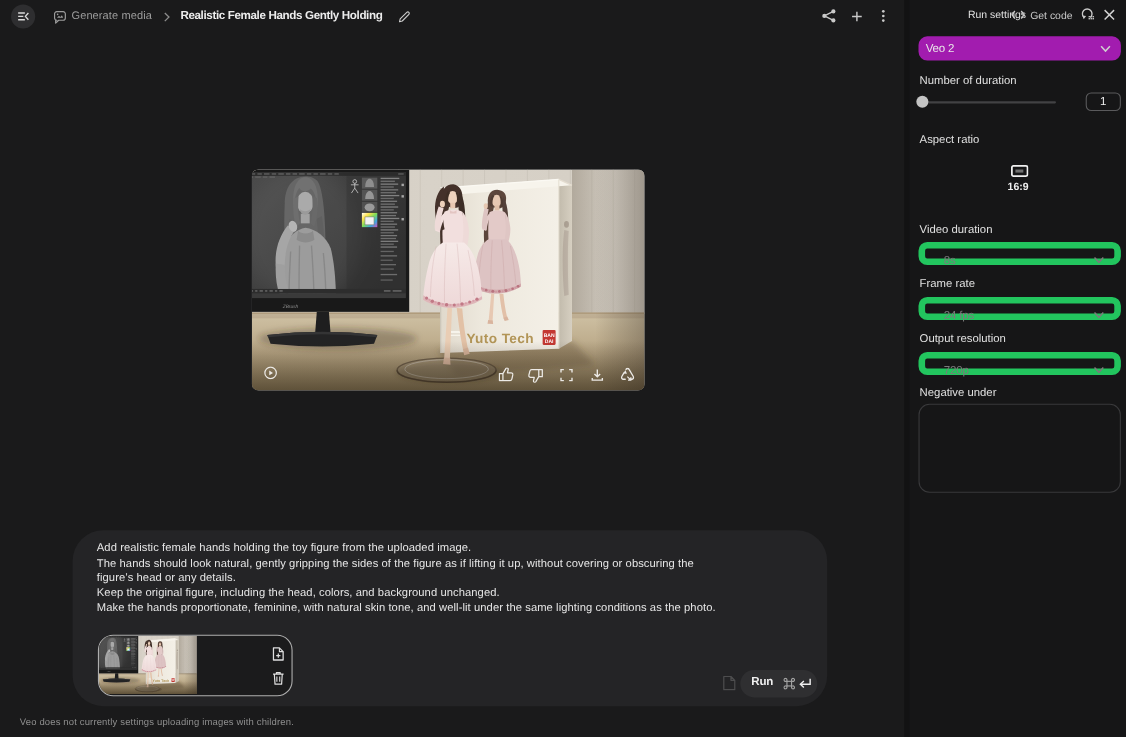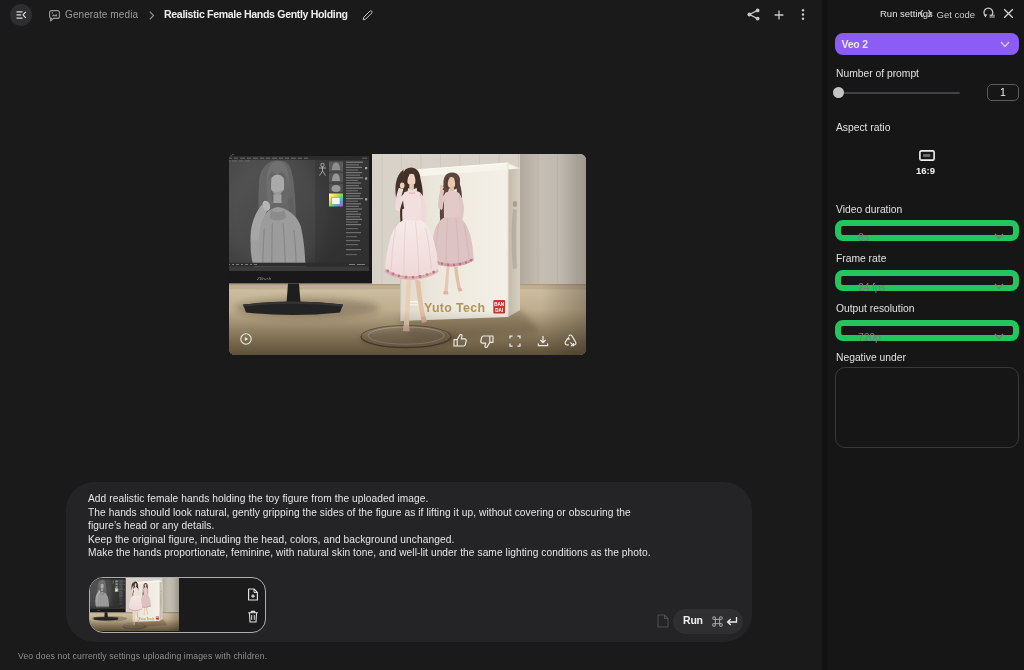--- a/index.html
+++ b/index.html
@@ -88,28 +88,28 @@
           <rect x="10.2" y="7.6" width="1.4" height="1.2"></rect>
           <rect x="6.6" y="9.4" width="1.4" height="1.2"></rect>
           <rect x="8.4" y="9.4" width="1.4" height="1.2"></rect>
           <rect x="10.2" y="9.4" width="1.4" height="1.2"></rect>
         </g>
     </svg>
     <svg class="abs" style="left:176px;top:8px;" width="11" height="11" viewBox="0 0 11 11">
       <path d="M1.2 1.2 L9.8 9.8 M9.8 1.2 L1.2 9.8" stroke="#d3d3d3" stroke-width="1.3"></path>
     </svg>
 
-    <div class="abs" style="left:8px;top:33px;width:184px;height:22px;border-radius:8px;background:#8b5cf6;font-weight:bold;">
+    <div class="abs" style="left:8px;top:33px;width:184px;height:22px;border-radius:8px;background:#a21caf;">
       <div class="abs" style="left:6.5px;top:4.5px;font-size:10.5px;color:#e8e8e8;letter-spacing:-0.2px;">Veo 2</div>
       <svg class="abs" style="right:9px;top:8px;" width="10" height="7" viewBox="0 0 10 7">
         <path d="M1 1 L5 5.4 L9 1" stroke="#cfcfcf" stroke-width="1.4" fill="none"></path>
       </svg>
     </div>
 
-    <div class="rlabel" style="top:68px;">Number of prompt</div>
+    <div class="rlabel" style="top:68px;">Number of duration</div>
 
     <div class="abs" style="left:10px;top:91.5px;width:123px;height:2px;background:#424244;border-radius:1px;"></div>
     <div class="abs" style="left:5.5px;top:87px;width:11px;height:11px;border-radius:50%;background:#c4c4c4;"></div>
     <div class="abs" style="left:160px;top:84px;width:32px;height:17px;border:1px solid #5a5a5c;border-radius:5px;color:#efefef;font-size:10.5px;line-height:15px;text-align:center;">1</div>
 
     <div class="rlabel" style="top:122px;">Aspect ratio</div>
     <svg class="abs" style="left:92px;top:150px;" width="16" height="11" viewBox="0 0 16 11">
       <rect x="0.9" y="0.9" width="14.2" height="9.2" rx="1.4" stroke="#f0f0f0" stroke-width="1.6" fill="none"></rect>
       <rect x="4.1" y="4.1" width="7.2" height="2.8" fill="#6f6f6f"></rect>
     </svg>

